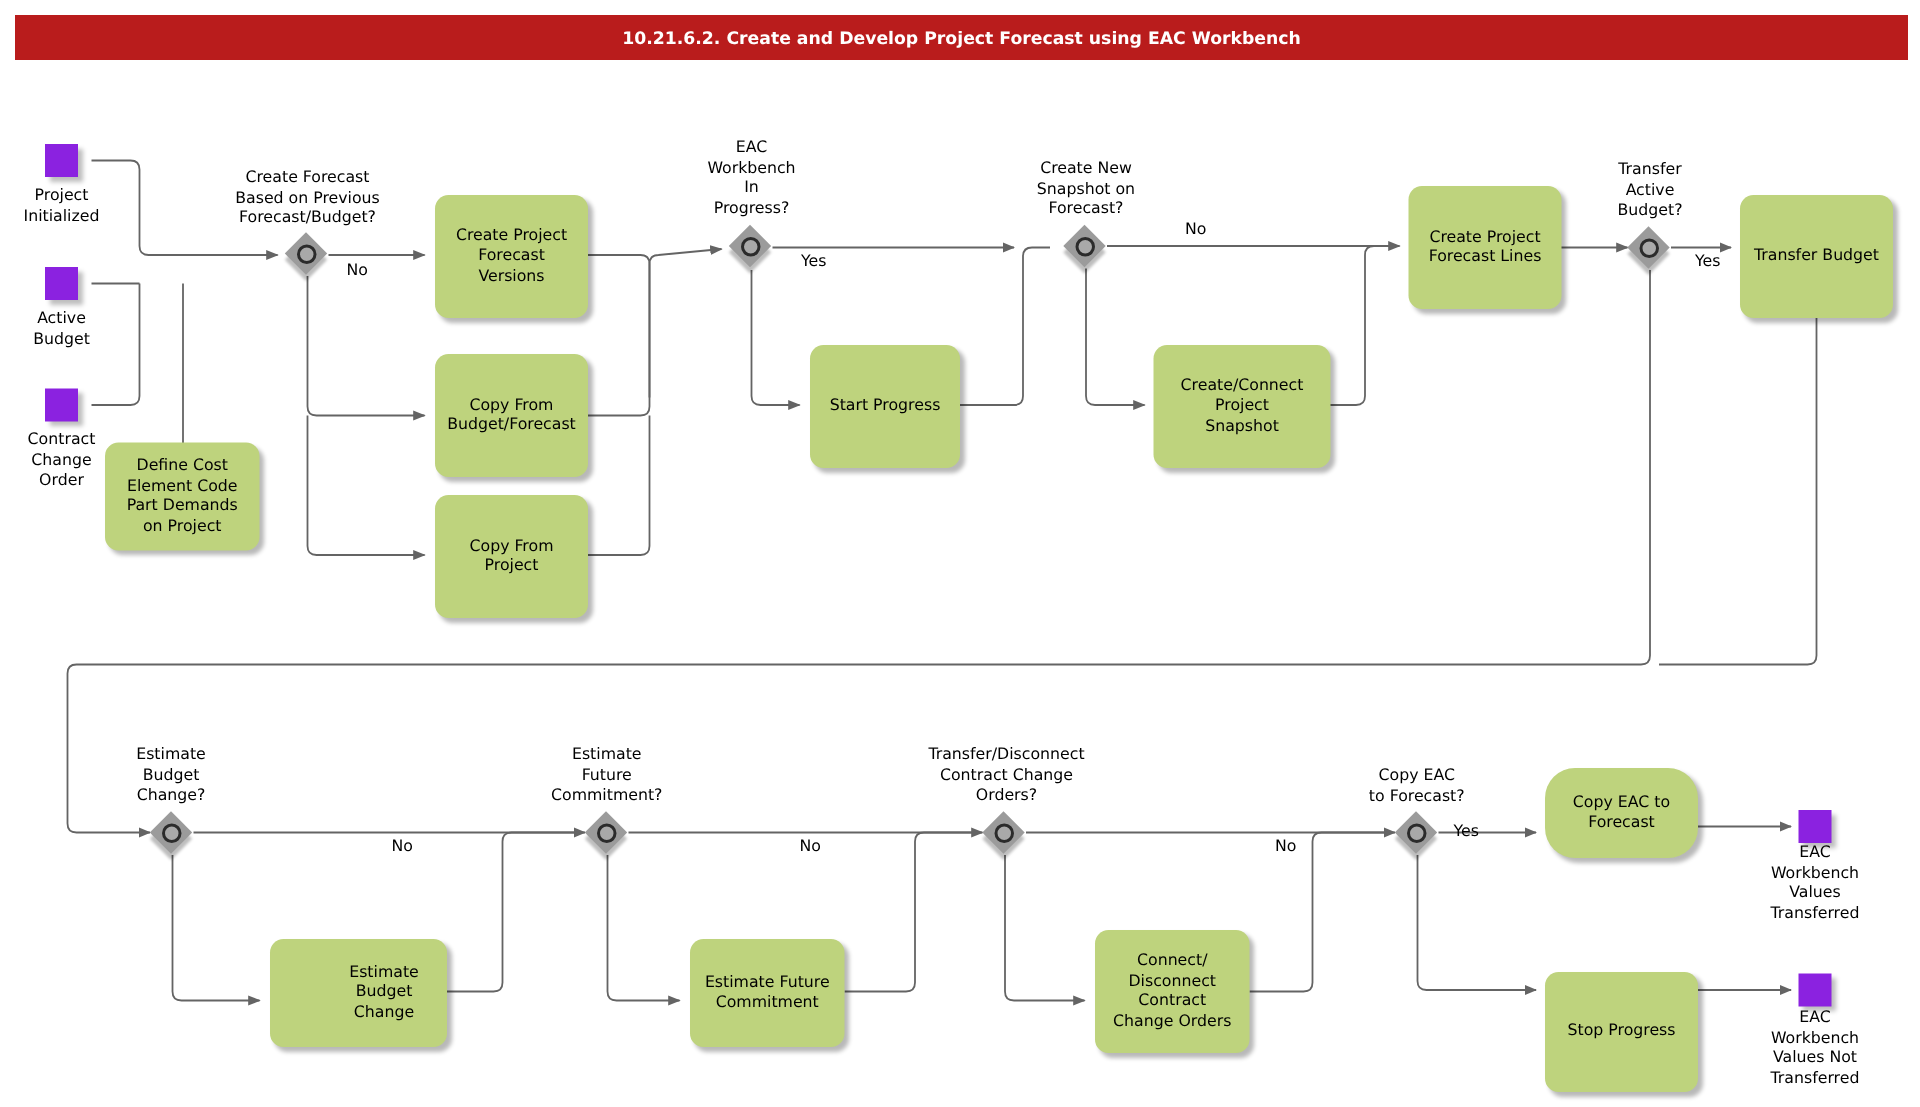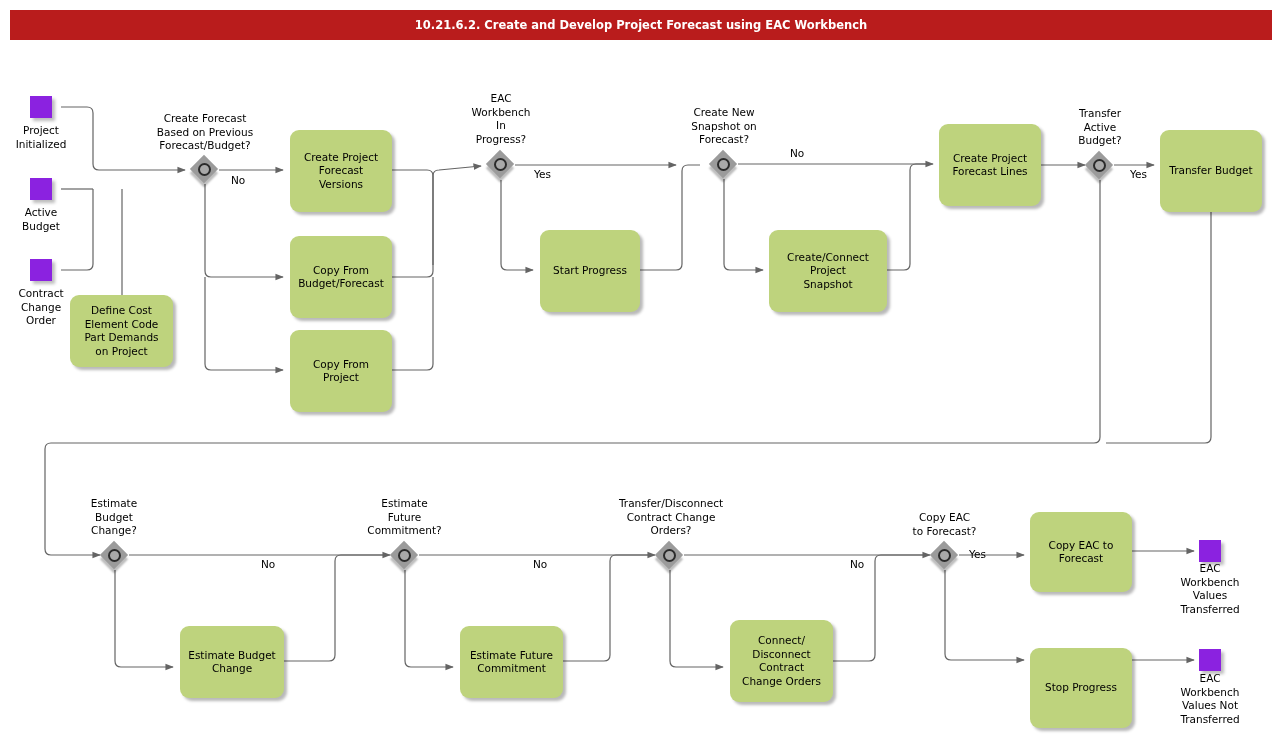--- a/index.html
+++ b/index.html
@@ -222,32 +222,32 @@
 
   <div class="task" style="left:769px; top:230px; width:118px; height:82px;">Create/Connect
 Project
 Snapshot</div>
 
   <div class="task" style="left:939px; top:124px; width:102px; height:82px;">Create Project
 Forecast Lines</div>
 
   <div class="task" style="left:1160px; top:130px; width:102px; height:82px;">Transfer Budget</div>
 
-  <div class="task" style="left:180px; top:626px; width:104px; height:72px;">Estimate Budget
+  <div class="task" style="left:180px; top:626px; width:118px; height:72px;padding-left:38px;">Estimate Budget
 Change</div>
 
   <div class="task" style="left:460px; top:626px; width:103px; height:72px;">Estimate Future
 Commitment</div>
 
   <div class="task" style="left:730px; top:620px; width:103px; height:82px;">Connect/
 Disconnect
 Contract
 Change Orders</div>
 
-  <div class="task" style="left:1030px; top:512px; width:102px; height:80px;">Copy EAC to
+  <div class="task" style="left:1030px; top:512px; width:102px; height:60px;border-radius:20px;">Copy EAC to
 Forecast</div>
 
   <div class="task" style="left:1030px; top:620px; width:102px; height:80px;margin-top:28px;">Stop Progress</div>
 
   <div class="gateway" style="left:191px; top:156px;">
     <div class="dia"></div>
     <div class="ring"></div>
   </div>
   <div class="gw-label" style="left:145px; top:112px; width:120px;">Create Forecast
 Based on Previous

